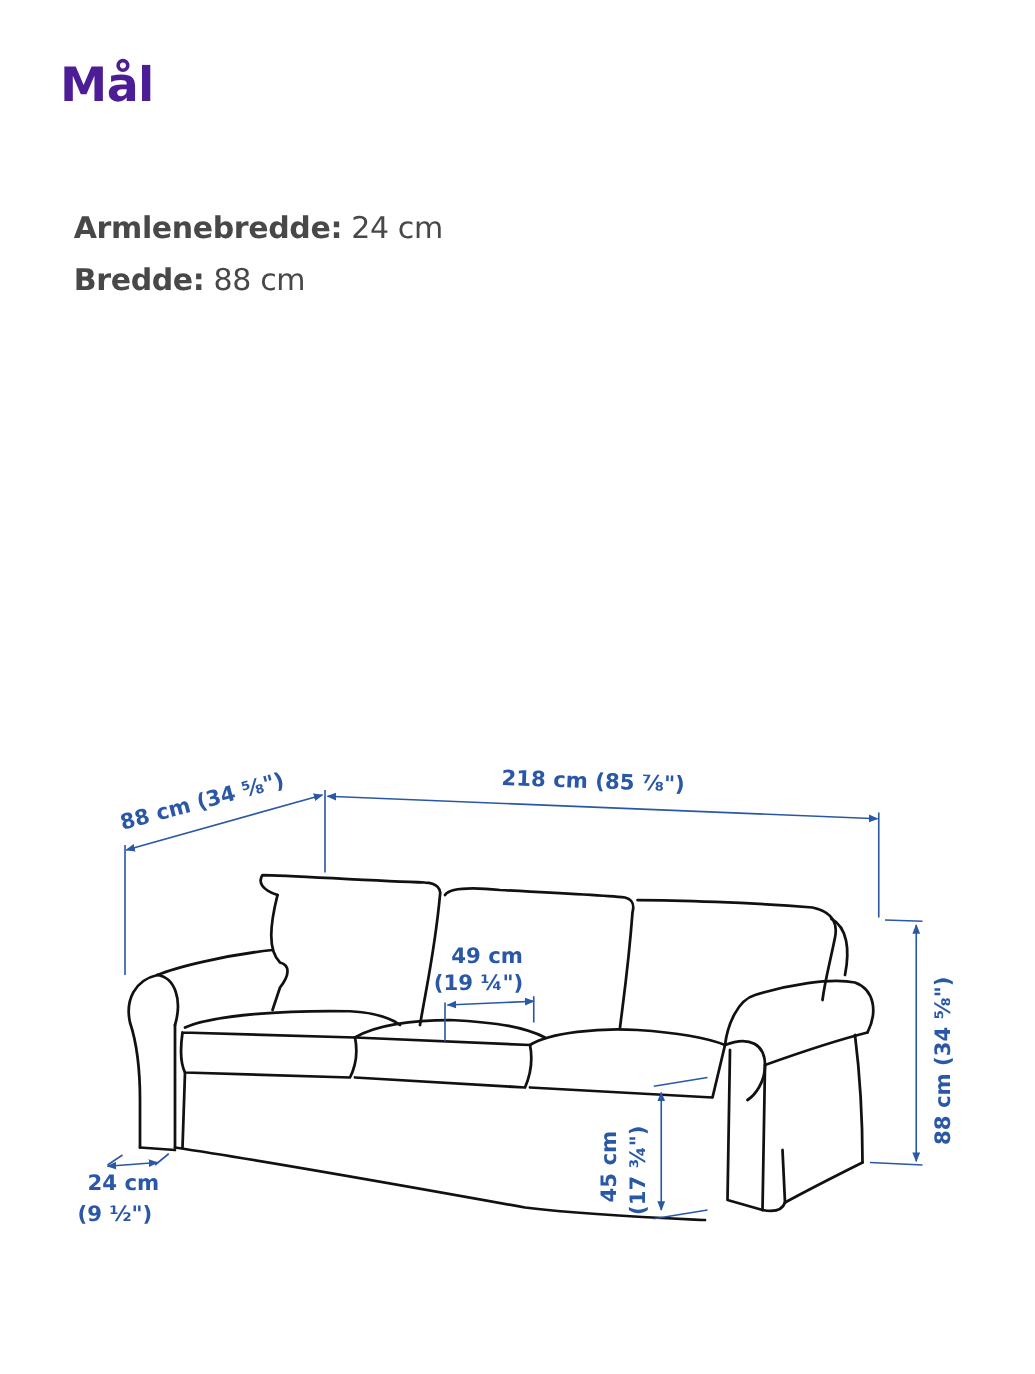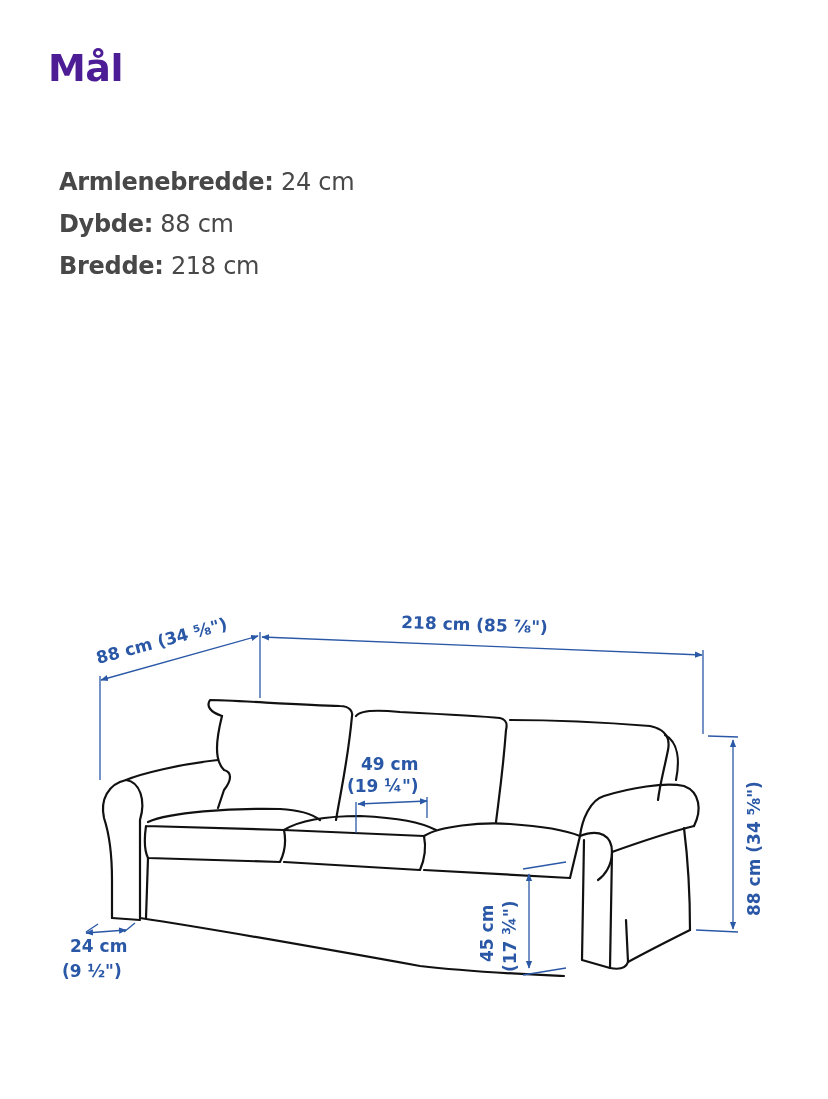--- a/index.html
+++ b/index.html
@@ -15,22 +15,21 @@
   .diagram svg { width: 828px; height: 519px; display: block; }
   .dim text { font-family: "DejaVu Sans", "Liberation Sans", sans-serif; font-weight: bold; fill: #2a58a6; }
 </style>
 </head>
 <body>
 
 <h1 class="title">Mål</h1>
 
 <ul class="specs">
   <li class="spec"><span class="k">Armlenebredde:</span> <span class="v">24 cm</span></li>
-  <li class="spec"><span class="k">Dybde:</span> <span class="v">88 cm</span></li>
-  <li class="spec"><span class="k">Bredde:</span> <span class="v">218 cm</span></li>
+  <li class="spec"><span class="k">Bredde:</span> <span class="v">88 cm</span></li>
 </ul>
 
 <div class="diagram">
   <svg viewBox="0 580 828 519" xmlns="http://www.w3.org/2000/svg">
     <defs>
       <marker id="arr" viewBox="0 0 10 10" refX="9" refY="5" markerWidth="6" markerHeight="6" orient="auto-start-reverse">
         <path d="M0,1 L10,5 L0,9 z" fill="#2a58a6"></path>
       </marker>
     </defs>
 

